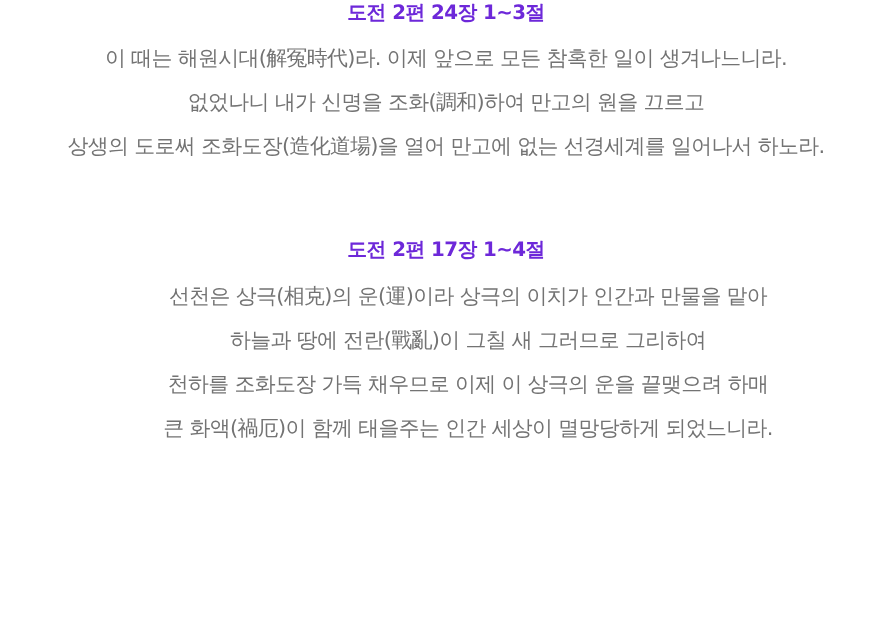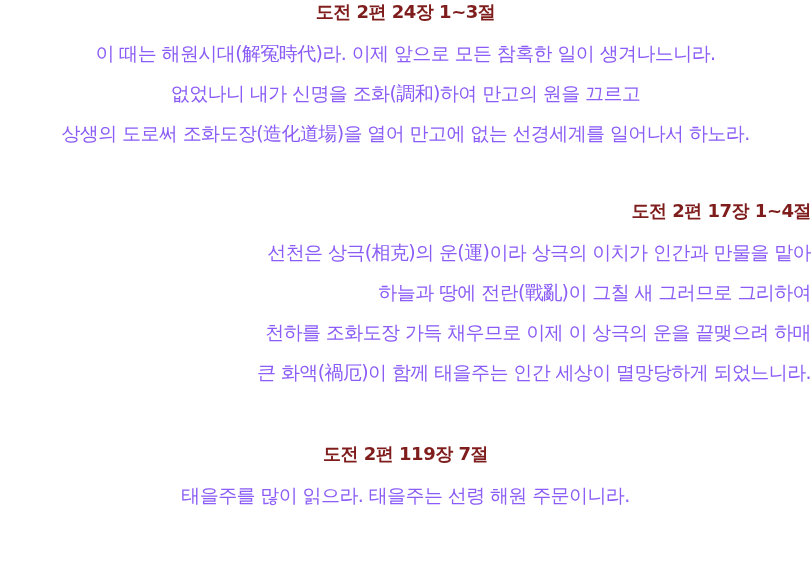--- a/index.html
+++ b/index.html
@@ -22,39 +22,39 @@
       width: 811px;
       height: 577px;
     }
     .section {
       position: absolute;
       left: 0;
       width: 811px;
       text-align: center;
     }
     .heading {
-      color: #7f1d1d;
+      color: #6d28d9;
       font-weight: bold;
       font-size: 18px;
       line-height: 24px;
       height: 24px;
       letter-spacing: -0.5px;
       white-space: nowrap;
     }
     .verse-line {
       font-size: 19px;
       line-height: 40px;
       height: 40px;
       white-space: nowrap;
       letter-spacing: -0.6px;
-      color: #8b5cf6;
+      color: #737373;
     }
     .section-1 { top: 0px; }
     .section-1 .lines { margin-top: 9px; }
-    .section-2 { top: 199px; text-align: right; }
+    .section-2 { top: 216px; }
     .section-2 .lines { margin-top: 9px; padding-left: 40px; }
     .section-3 { top: 442px; }
     .section-3 .lines { margin-top: 9px; }
   </style>
 </head>
 <body>
 
 <div class="page">
 
   <section class="section section-1">
@@ -69,20 +69,14 @@
   <section class="section section-2">
     <div class="heading">도전 2편 17장 1~4절</div>
     <div class="lines">
       <div class="verse-line">선천은 상극(相克)의 운(運)이라 상극의 이치가 인간과 만물을 맡아</div>
       <div class="verse-line">하늘과 땅에 전란(戰亂)이 그칠 새 그러므로 그리하여</div>
       <div class="verse-line">천하를 조화도장 가득 채우므로 이제 이 상극의 운을 끝맺으려 하매</div>
       <div class="verse-line">큰 화액(禍厄)이 함께 태을주는 인간 세상이 멸망당하게 되었느니라.</div>
     </div>
   </section>
 
-  <section class="section section-3">
-    <div class="heading">도전 2편 119장 7절</div>
-    <div class="lines">
-      <div class="verse-line">태을주를 많이 읽으라. 태을주는 선령 해원 주문이니라.</div>
-    </div>
-  </section>
 
 </div>
 
 </body></html>

